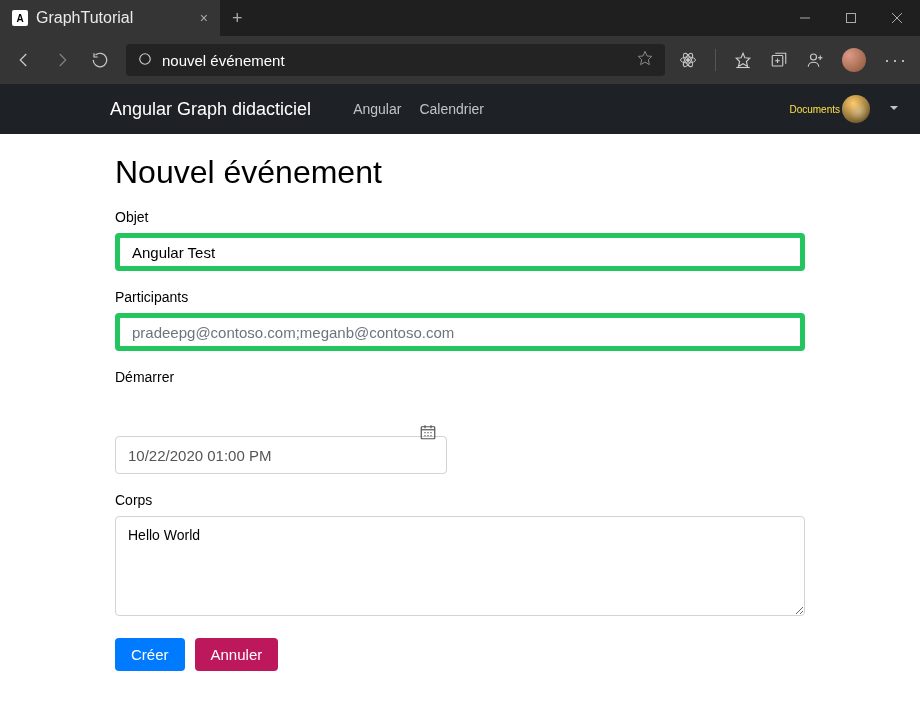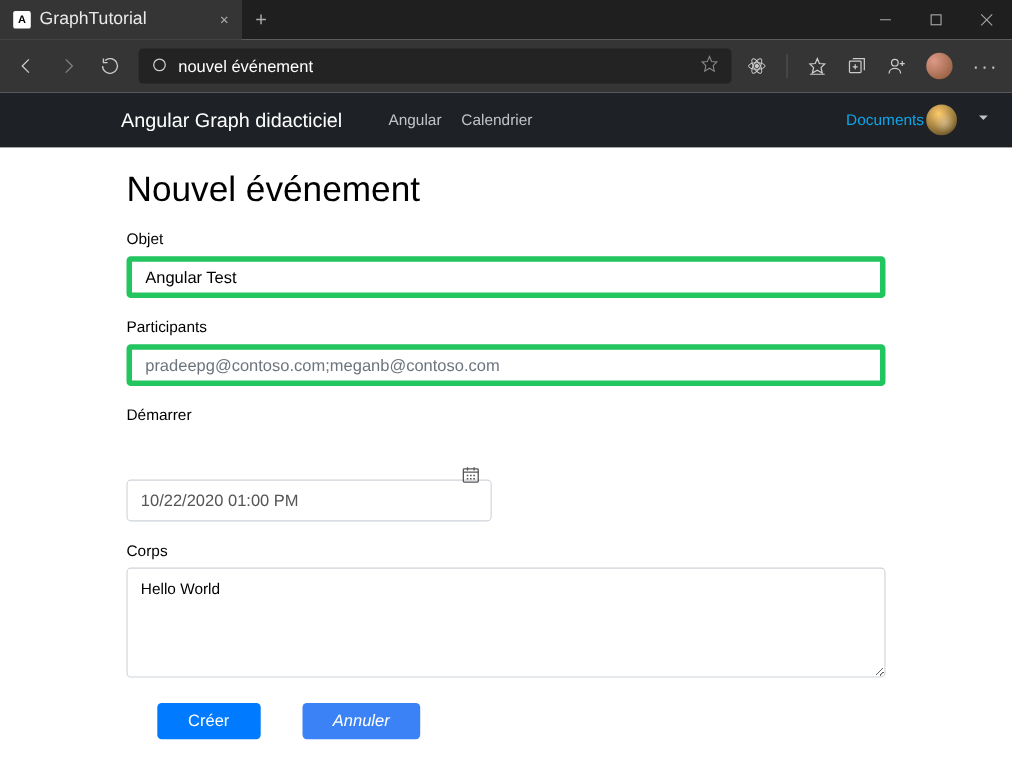--- a/index.html
+++ b/index.html
@@ -26,41 +26,41 @@
   .tool-icons .divider { width: 1px; height: 22px; background: #555; }
   .tool-icons .ico { color: #ccc; cursor: pointer; display:flex; align-items:center; }
   .avatar-sm { width: 24px; height: 24px; border-radius: 50%; background: radial-gradient(circle at 30% 30%, #d98, #853); }
   .more { color: #ccc; font-size: 18px; letter-spacing: 2px; cursor: pointer; }
 
   
   .appnav { height: 50px; background: #1e2125; display: flex; align-items: center; padding: 0 20px 0 110px; }
   .brand { color: #fff; font-size: 18px; margin-right: 42px; }
   .navlink { color: #c0c4c8; font-size: 14px; margin-right: 18px; cursor: pointer; }
   .nav-right { margin-left: auto; display: flex; align-items: center; gap: 8px; }
-  .docs { color: #0ea5e9; font-size: 14px; }
+  .docs { color: #fde047; font-size: 10px; }
   .avatar-app { width: 28px; height: 28px; border-radius: 50%; background: radial-gradient(circle at 40% 30%, #ffcb6b, #4a3a1a); position: relative; overflow:hidden; margin-left:-6px;}
   .avatar-app::after{content:""; position:absolute; inset:0; background: radial-gradient(circle at 60% 60%, rgba(255,255,255,0.3), transparent 40%);}
   .caret { color: #c0c4c8; margin-left: 10px; }
 
   
   .page { padding: 20px 115px; }
   .page h1 { font-size: 32px; font-weight: 400; margin-bottom: 18px; }
   .field-label { font-size: 14px; margin-bottom: 8px; display: block; }
   .text-input { width: 100%; height: 38px; border: 5px solid #22c55e; border-radius: 4px; padding: 0 12px; font-size: 15px; margin-bottom: 18px; }
   .text-input::placeholder { color: #6c757d; }
   .row { display: flex; gap: 26px; }
   .col { flex: 1; }
   .date-input-wrap { position: relative; margin-bottom: 18px; }
   .date-input { width: 100%; height: 38px; border: 1px solid #ced4da; border-radius: 4px; padding: 0 40px 0 12px; font-size: 15px; color: #555; margin-top: 43px; }
   .cal-icon { position: absolute; right: 10px; top: 50%; transform: translateY(-50%); color: #555; pointer-events:none;}
   .textarea { width: 100%; height: 100px; border: 1px solid #ced4da; border-radius: 4px; padding: 10px 12px; font-size: 14px; resize: both; margin-bottom: 18px; font-family: inherit; }
   .btn-row { display: flex; gap: 10px; }
-  .btn { padding: 8px 28px; border: none; border-radius: 4px; font-size: 15px; cursor: pointer; margin-left: 28px; }
+  .btn { padding: 8px 16px; border: none; border-radius: 4px; font-size: 15px; cursor: pointer; }
   .btn-primary { background: #007bff; color: #fff; }
-  .btn-secondary { background: #3b82f6; color: #fff; font-style: italic; }
+  .btn-secondary { background: #be185d; color: #fff; }
 </style>
 </head>
 <body>
 
 <div class="titlebar">
   <div class="tab">
     <div class="tab-favicon">A</div>
     <div class="tab-title">GraphTutorial</div>
     <div class="tab-close">×</div>
   </div>

